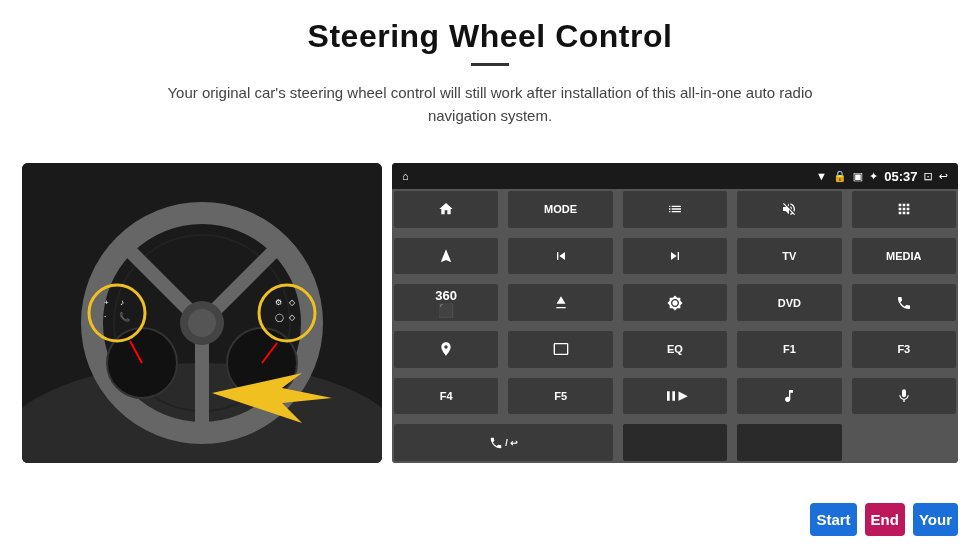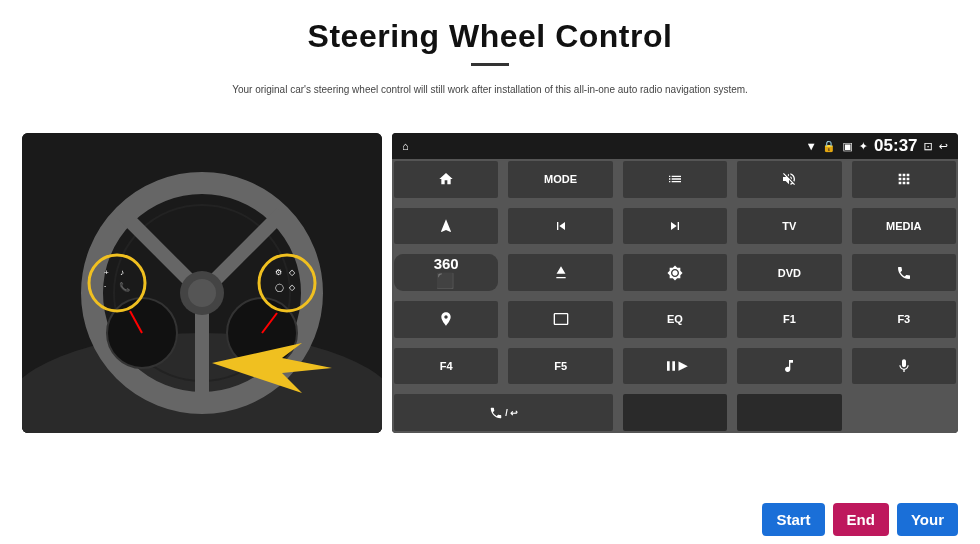--- a/index.html
+++ b/index.html
@@ -29,21 +29,21 @@
       color: #111;
       letter-spacing: 0.5px;
     }
     .header-divider {
       width: 38px;
       height: 3px;
       background: #333;
       margin: 8px auto 10px;
     }
     .subtitle {
-      font-size: 10px;
+      font-size: 15px;
       color: #444;
       text-align: center;
       max-width: 680px;
       margin: 16px auto;
       line-height: 1.5;
     }
     .content-area {
       display: flex;
       flex-direction: row;
       align-items: flex-start;
@@ -88,21 +88,21 @@
       display: flex;
       align-items: center;
       gap: 6px;
     }
     .status-icon {
       color: #fff;
       font-size: 11px;
     }
     .status-time {
       color: #fff;
-      font-size: 17px;
+      font-size: 13px;
       font-weight: bold;
       text-align: center;
     }
     .device-grid {
       display: grid;
       grid-template-columns: repeat(5, 1fr);
       grid-template-rows: repeat(6, 1fr);
       gap: 10px;
       padding: 2px;
       flex: 1;
@@ -133,21 +133,21 @@
     .bottom-bar {
       width: 100%;
       display: flex;
       justify-content: flex-end;
       align-items: center;
       padding: 8px 22px;
       gap: 8px;
       background: #fff;
     }
     .bottom-btn {
-      padding: 8px 14px;
+      padding: 8px 6px;
       font-size: 15px;
       font-weight: bold;
       border: none;
       border-radius: 4px;
       cursor: pointer;
     }
     .btn-start {
       background: #1a6fd8;
       color: #fff;
     }
@@ -269,21 +269,21 @@
             </svg>
         </button>
         <button class="grid-btn">
           <svg viewBox="0 0 24 24">
               <path d="M6 18l8.5-6L6 6v12zM16 6v12h2V6h-2z"></path>
             </svg>
         </button>
         <button class="grid-btn">TV</button>
         <button class="grid-btn">MEDIA</button>
 
-        <button class="grid-btn" style="font-size:15px;border-radius:9px;">360<br>⬛</button>
+        <button class="grid-btn" style="font-size:13px;">360<br>⬛</button>
         <button class="grid-btn">
           <svg viewBox="0 0 24 24">
               <path d="M5 20h14v-2H5v2zm7-18L5.33 13h13.34L12 2z"></path>
             </svg>
         </button>
         <button class="grid-btn">
           <svg viewBox="0 0 24 24">
               <path d="M20 8.69V4h-4.69L12 .69 8.69 4H4v4.69L.69 12 4 15.31V20h4.69L12 23.31 15.31 20H20v-4.69L23.31 12 20 8.69zM12 18c-3.31 0-6-2.69-6-6s2.69-6 6-6 6 2.69 6 6-2.69 6-6 6zm0-10c-2.21 0-4 1.79-4 4s1.79 4 4 4 4-1.79 4-4-1.79-4-4-4z"></path>
             </svg>
         </button>

